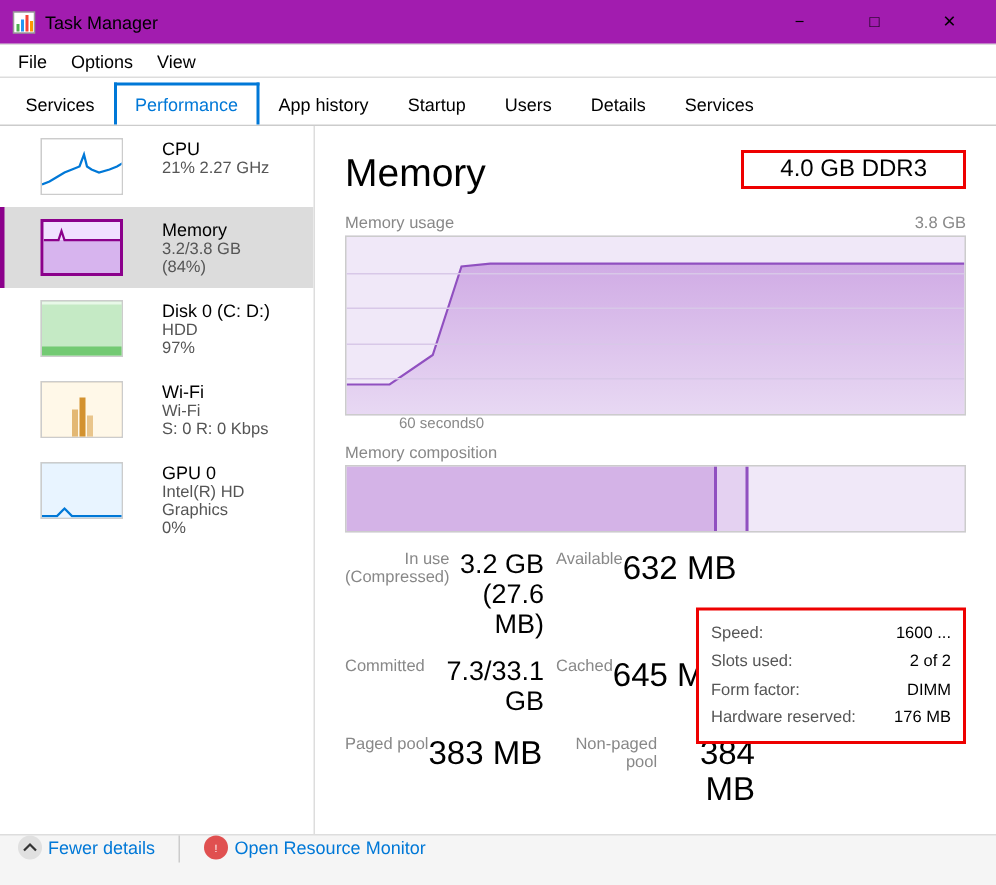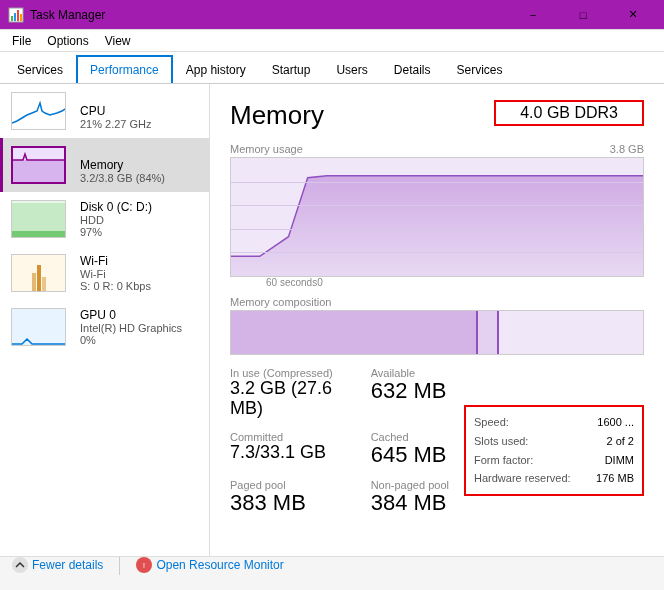--- a/index.html
+++ b/index.html
@@ -102,24 +102,24 @@
 
     
     .sidebar {
       width: 210px;
       border-right: 1px solid #ddd;
       overflow-y: auto;
       background: #fff;
     }
     .sidebar-item {
       display: flex;
-      align-items: flex-end;
-      padding: 8px 8px;
+      align-items: flex-start;
+      padding: 8px 24px;
       cursor: pointer;
-      gap: 14px;
+      gap: 26px;
       border-left: 3px solid transparent;
     }
     .sidebar-item.active {
       background: #e8e8e8;
       border-left: 3px solid #8b008b;
     }
     .sidebar-item.active.memory-item {
       border-left: 3px solid #8b008b;
       background: #dcdcdc;
     }
@@ -222,21 +222,22 @@
     }
     .chart-time {
       font-size: 10px;
       color: #888;
       display: flex;
       margin-bottom: 8px;
       margin-left: 36px;
     }
     .stat-block {
       display: flex;
-      flex-direction: column;
+      flex-direction: row;
+      text-align: right;
     }
     .stat-label {
       font-size: 11px;
       color: #888;
     }
     .stat-value {
       font-size: 22px;
       font-weight: 300;
       color: #000;
       line-height: 1.1;

